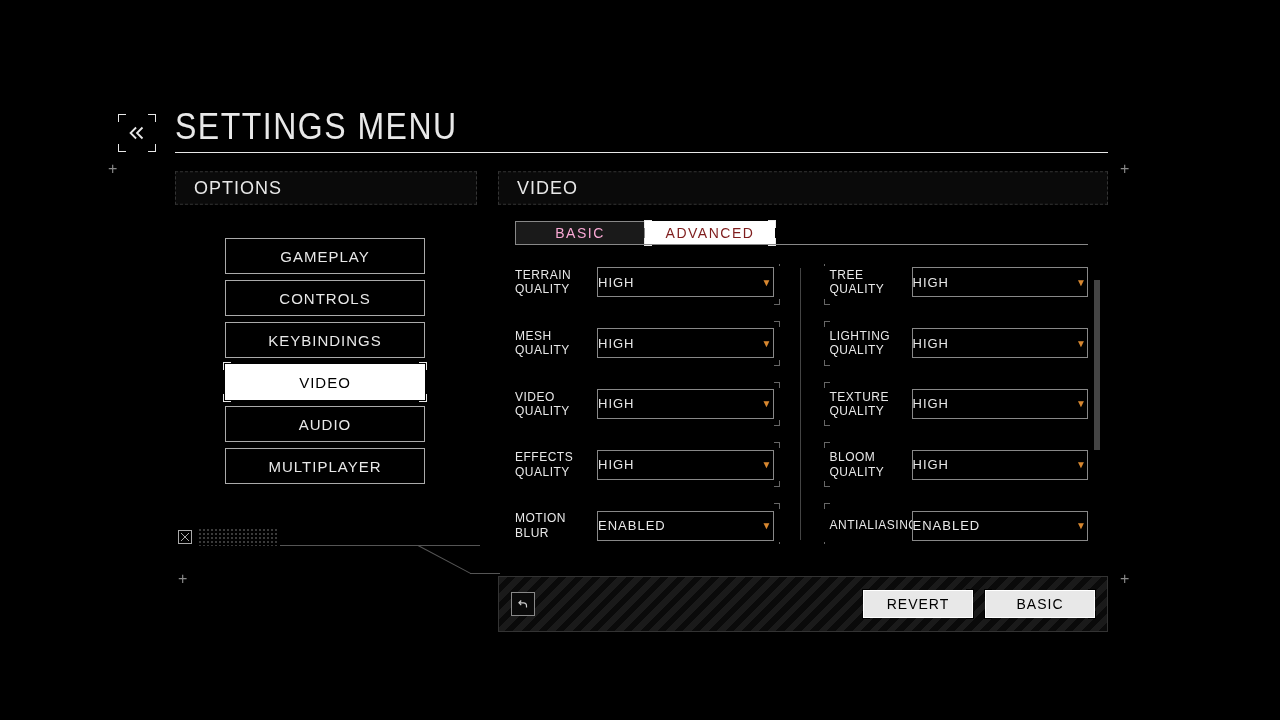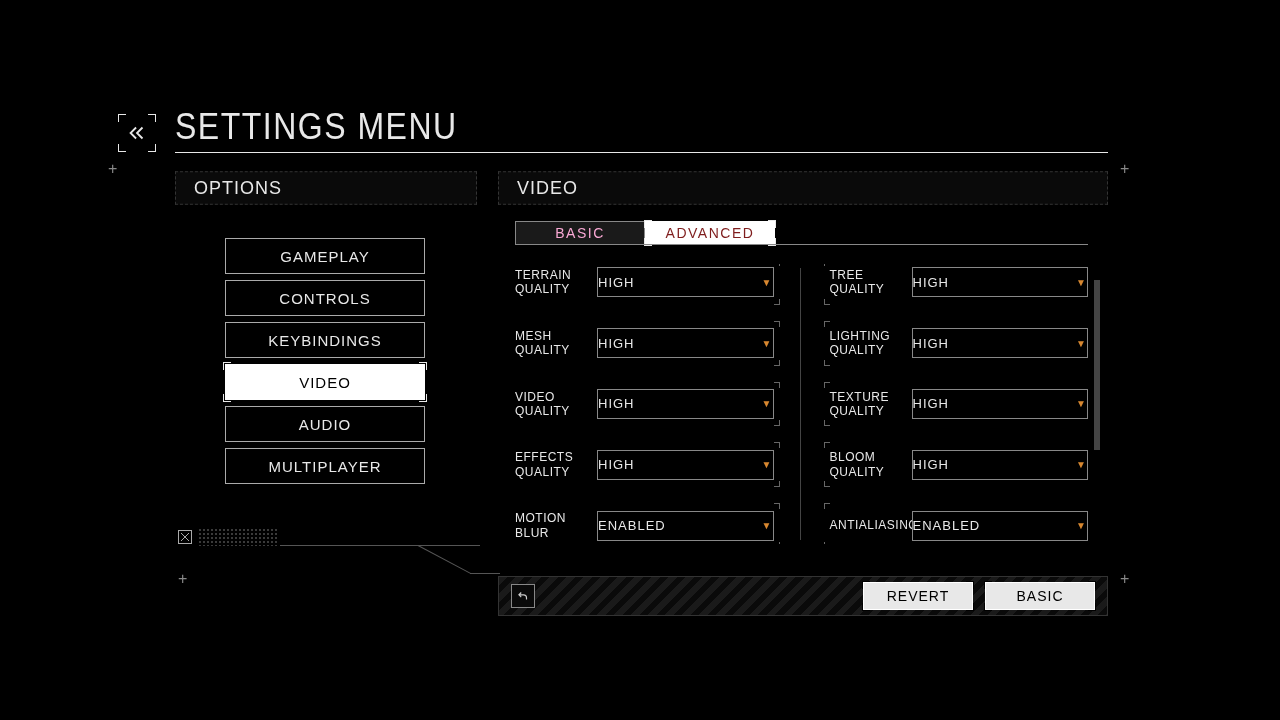--- a/index.html
+++ b/index.html
@@ -39,21 +39,21 @@
 .setting-label{width:70px;font-size:12px;letter-spacing:.5px;line-height:1.2}
 .dropdown{flex:1;height:30px;border:1px solid #888;display:flex;align-items:center;justify-content:space-between;padding:0 0;font-size:13px;letter-spacing:1px;cursor:pointer;background:#000}
 .dropdown .arrow{color:#d88830;font-size:10px}
 .row-frame{position:absolute;left:-6px;right:-6px;top:-4px;bottom:-4px;pointer-events:none}
 .row-frame span{position:absolute;width:6px;height:6px;border:1px solid #666}
 .row-frame .c-tl{top:0;left:0;border-right:none;border-bottom:none}
 .row-frame .c-tr{top:0;right:0;border-left:none;border-bottom:none}
 .row-frame .c-bl{bottom:0;left:0;border-right:none;border-top:none}
 .row-frame .c-br{bottom:0;right:0;border-left:none;border-top:none}
 .scrollbar{position:absolute;left:1094px;top:280px;width:6px;height:170px;background:#444}
-.footer{position:absolute;left:498px;top:576px;width:610px;height:40px;background:repeating-linear-gradient(135deg,#1a1a1a 0,#1a1a1a 6px,#0a0a0a 6px,#0a0a0a 12px);border:1px solid #333;display:flex;align-items:center;justify-content:flex-end;gap:12px;padding:0 12px}
+.footer{position:absolute;left:498px;top:576px;width:610px;height:56px;background:repeating-linear-gradient(135deg,#1a1a1a 0,#1a1a1a 6px,#0a0a0a 6px,#0a0a0a 12px);border:1px solid #333;display:flex;align-items:center;justify-content:flex-end;gap:12px;padding:0 12px}
 .footer-btn{width:110px;height:28px;background:#e8e8e8;color:#000;display:flex;align-items:center;justify-content:center;font-size:14px;letter-spacing:1px;cursor:pointer;border:1px solid #fff;position:relative}
 .undo-btn{position:absolute;left:12px;width:24px;height:24px;border:1px solid #888;display:flex;align-items:center;justify-content:center;cursor:pointer;background:#0a0a0a}
 .undo-btn svg{width:14px;height:14px}
 .deco-checkbox{position:absolute;left:178px;top:530px;width:14px;height:14px;border:1px solid #aaa;display:flex;align-items:center;justify-content:center}
 .deco-checkbox::after{content:"";width:8px;height:8px;background:linear-gradient(135deg,transparent 45%,#aaa 45%,#aaa 55%,transparent 55%),linear-gradient(45deg,transparent 45%,#aaa 45%,#aaa 55%,transparent 55%)}
 .deco-dots{position:absolute;left:198px;top:528px;width:80px;height:18px;background-image:radial-gradient(#3a3a3a 1px,transparent 1px);background-size:4px 4px}
 .deco-line{position:absolute;left:280px;top:545px;width:200px;height:1px;border-top:1px solid #555;transform-origin:left;pointer-events:none}
 .deco-line2{position:absolute;left:418px;top:545px;width:60px;height:1px;border-top:1px solid #555;transform:rotate(28deg);transform-origin:left}
 .deco-line3{position:absolute;left:470px;top:573px;width:30px;height:1px;border-top:1px solid #555}
 </style>

